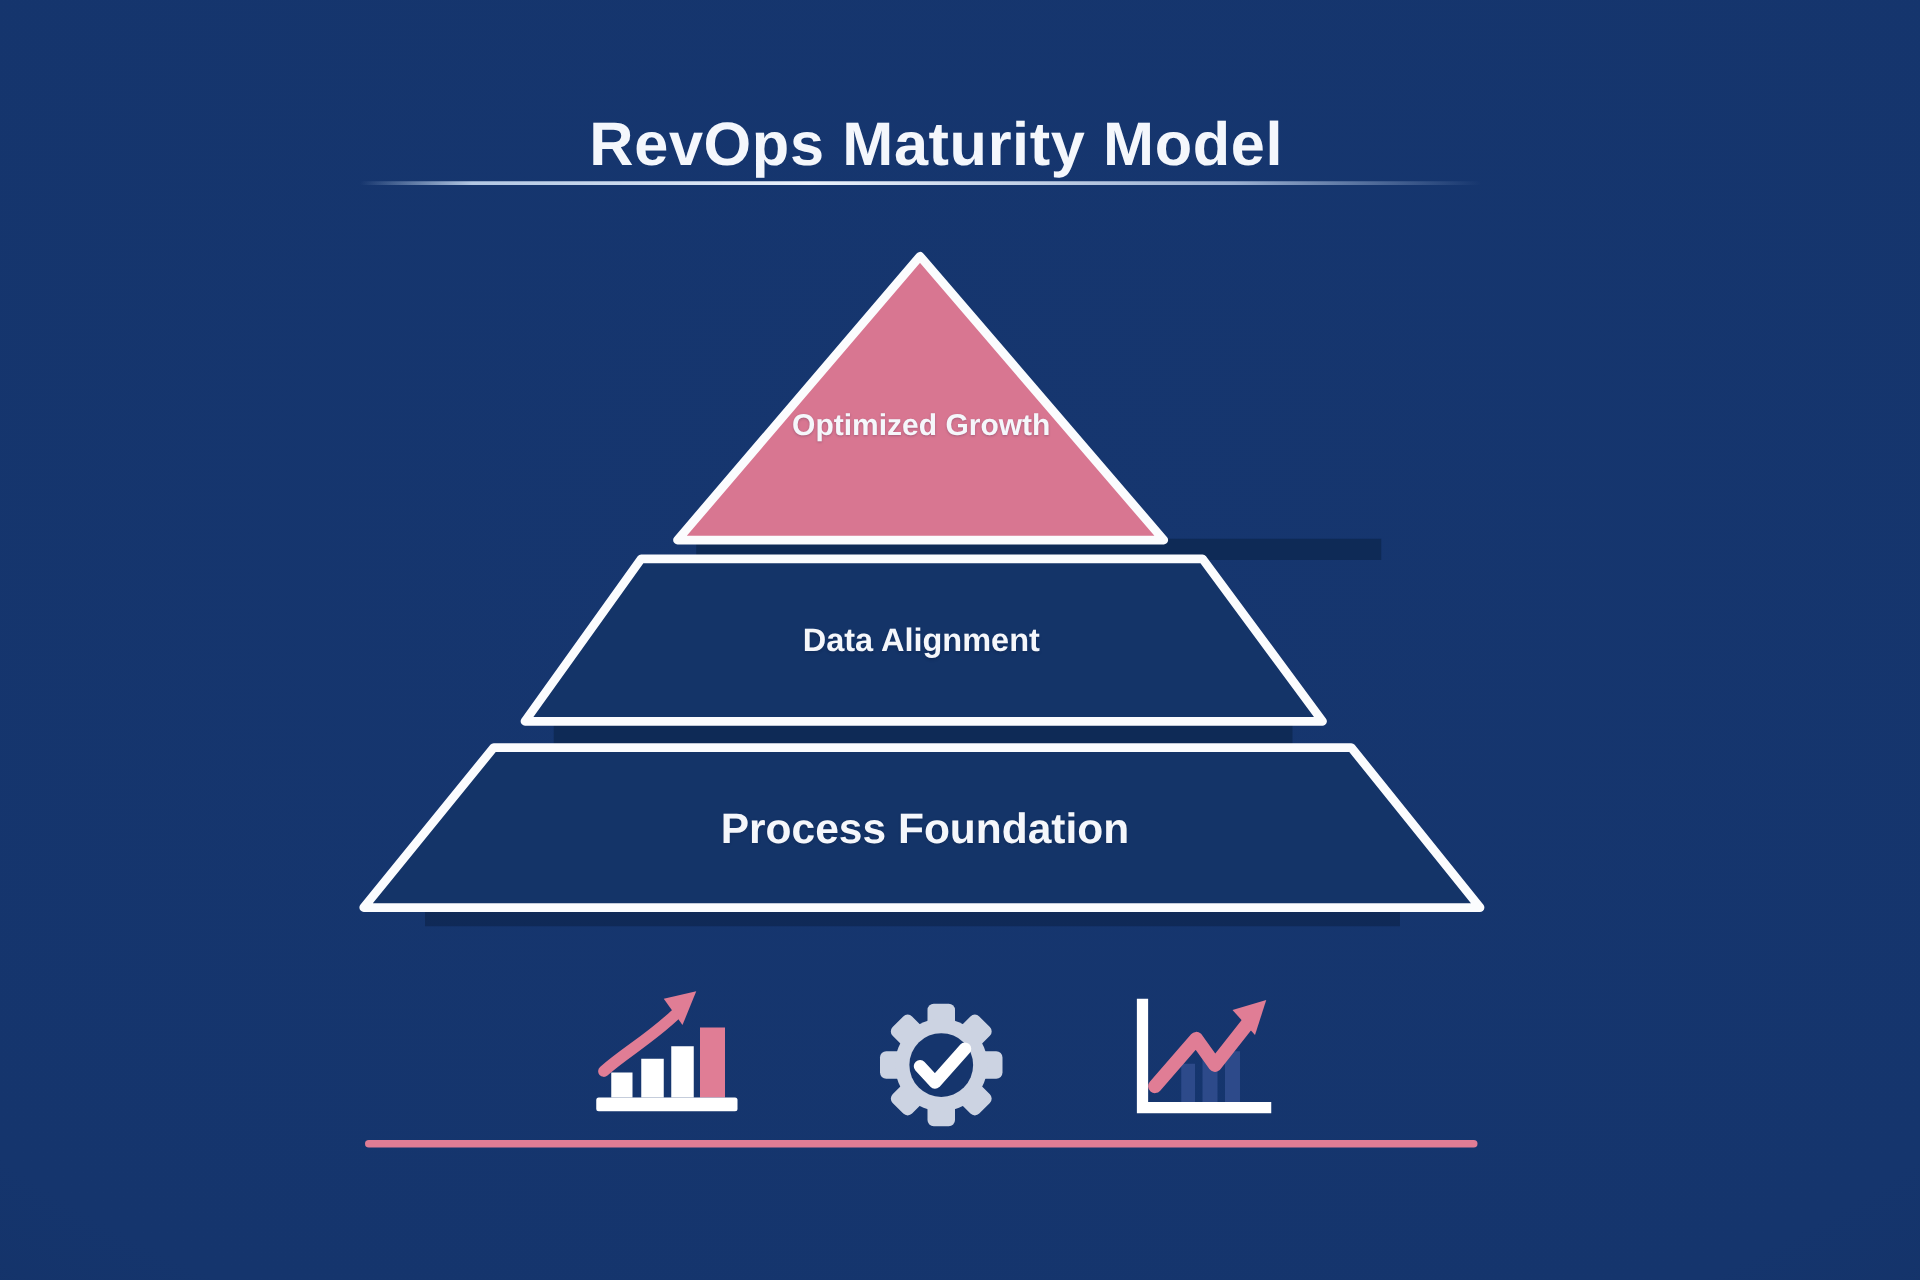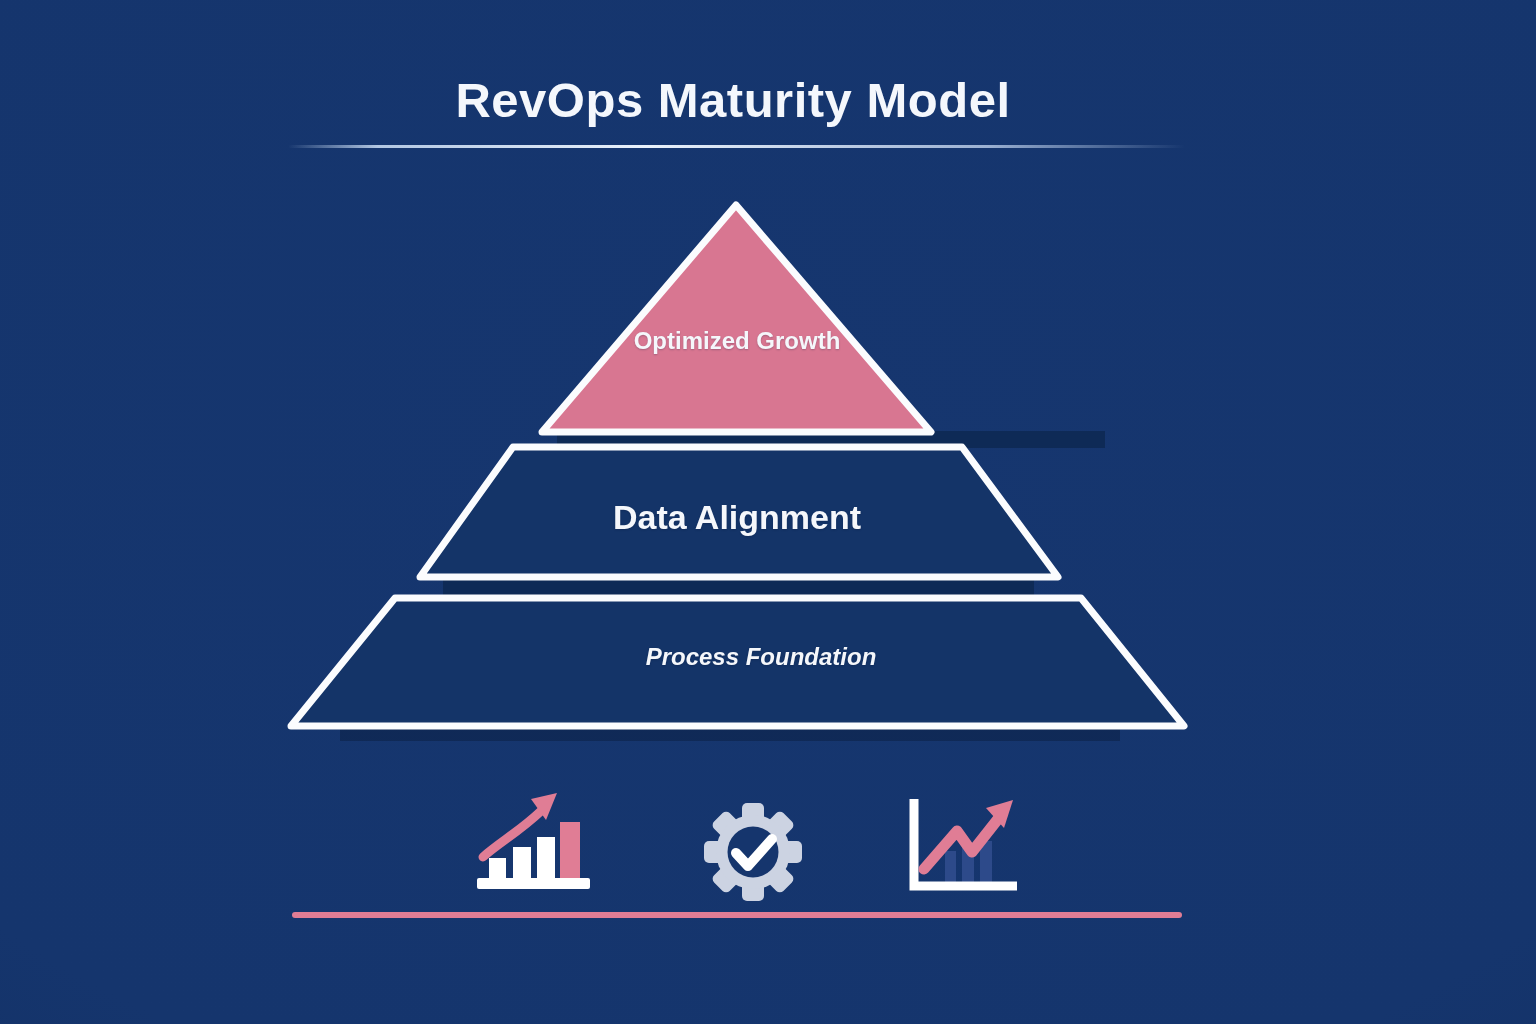--- a/index.html
+++ b/index.html
@@ -10,21 +10,21 @@
     overflow: hidden;
     font-family: "Liberation Sans", sans-serif;
     background:
       radial-gradient(120% 120% at 50% 42%, #16366f 0%, #15356d 58%, #112c5c 100%);
   }
   .title {
     position: absolute;
     top: 72px;
     left: 0;
     width: 1466px; 
-    margin: 0;
+    margin: 16px;
     text-align: center;
     font-size: 49px;
     font-weight: 800;
     letter-spacing: 0.5px;
     color: #f4f7fc;
   }
   .title-divider {
     position: absolute;
     top: 145px;
     left: 288px;
@@ -47,22 +47,22 @@
   }
   .tier-label {
     position: absolute;
     color: #f5f7fb;
     font-weight: 700;
     text-align: center;
     line-height: 1.32;
     text-shadow: 0 1px 2px rgba(10,25,55,0.25);
   }
   .label-top    { left: 612px; top: 325px; width: 250px; font-size: 24px; }
-  .label-mid    { left: 537px; top: 495px; width: 400px; font-size: 34px; }
-  .label-bottom { left: 561px; top: 641px; width: 400px; font-size: 24px; font-style: italic; }
+  .label-mid    { left: 537px; top: 495px; width: 400px; font-size: 26px; }
+  .label-bottom { left: 540px; top: 641px; width: 400px; font-size: 34px; }
 </style>
 </head>
 <body>
 
 <div class="stage">
 
   <h1 class="title">RevOps Maturity Model</h1>
   <div class="title-divider"></div>
 
   <svg class="art" viewBox="0 0 1536 1024" xmlns="http://www.w3.org/2000/svg">

